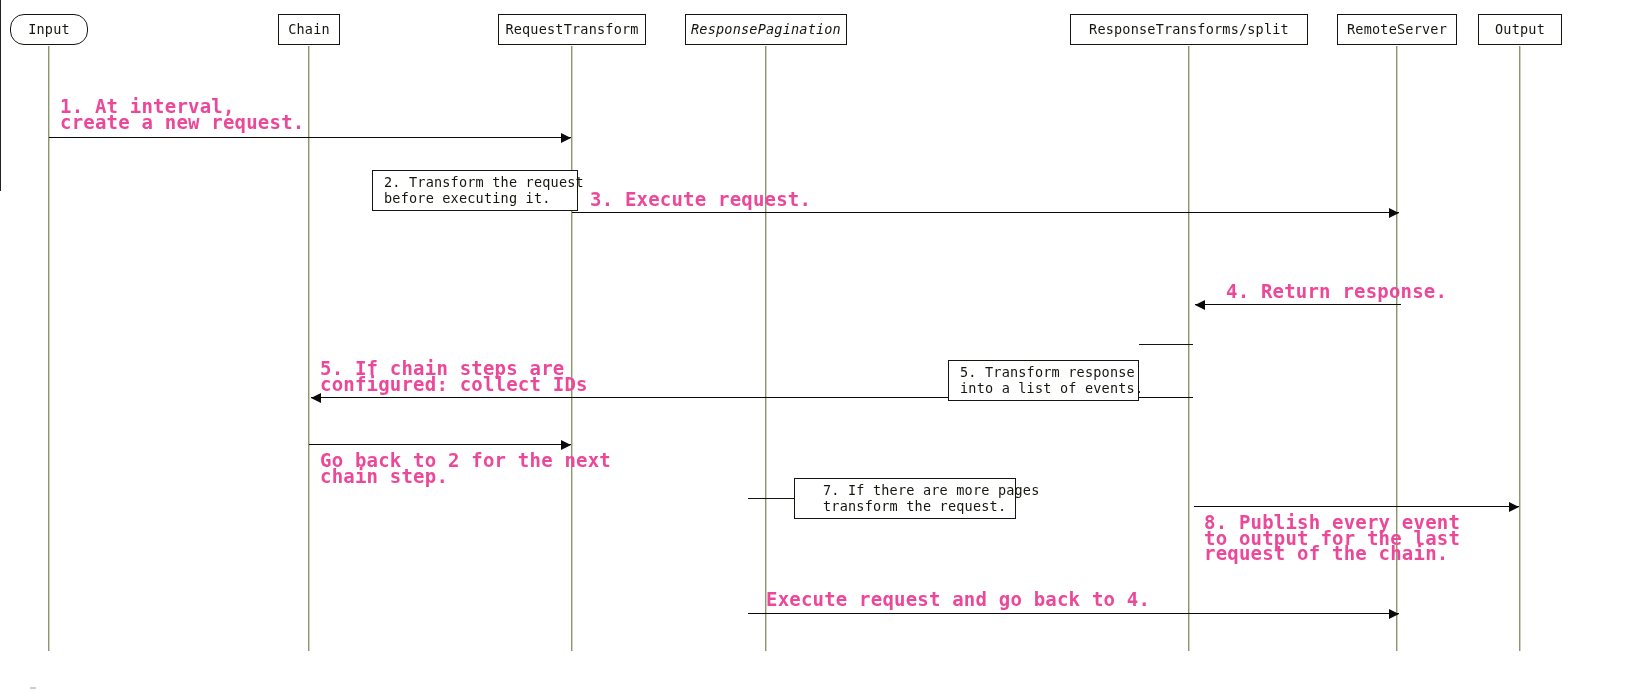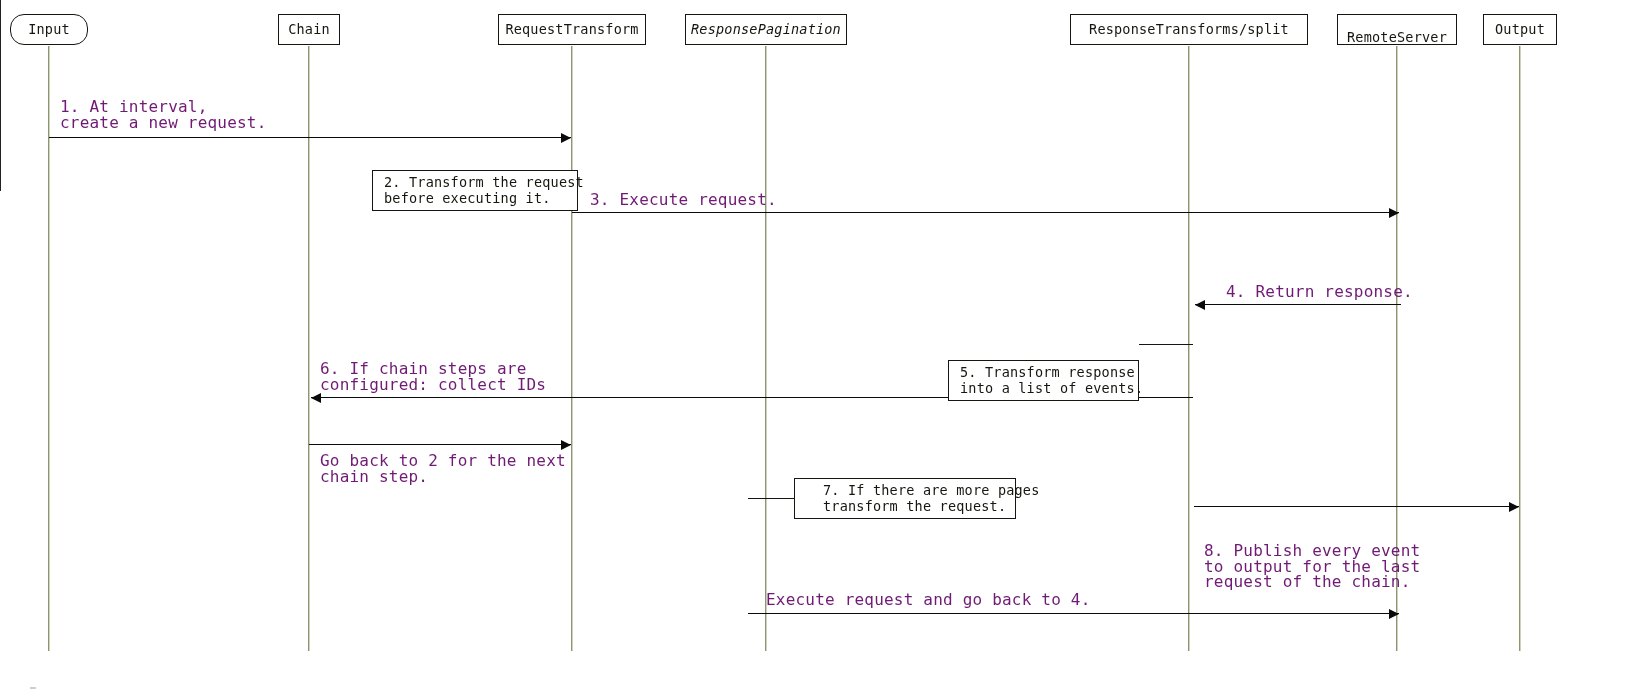--- a/index.html
+++ b/index.html
@@ -77,25 +77,26 @@
     border-bottom: 5px solid transparent;
   }
   .msg-arrowhead.right {
     border-left: 10px solid #0a0a0a;
   }
   .msg-arrowhead.left {
     border-right: 10px solid #0a0a0a;
   }
   .msg-label {
     position: absolute;
-    font-size: 16px;
-    color: #701a75;
+    font-size: 19px;
+    color: #ec4899;
     line-height: 15.5px;
     white-space: pre;
     letter-spacing: .2px;
+    font-weight: bold;
   }
 
   
   .note-box {
     position: absolute;
     box-sizing: border-box;
     border: 1.5px solid #16160f;
     background: #ffffff;
     display: flex;
     flex-direction: column;
@@ -138,29 +139,29 @@
       <div class="msg-label" style="left: 60px; top: 99px;">1. At interval,
 create a new request.</div>
       <div class="msg-line" style="left: 572px; top: 212px; width: 827px;"></div>
       <div class="msg-arrowhead right" style="top: 207.5px; left: 1389px;"></div>
       <div class="msg-label" style="left: 590px; top: 192px; text-align: right;">3. Execute request.</div>
       <div class="msg-line" style="left: 1195px; top: 304px; width: 206px;"></div>
       <div class="msg-arrowhead left" style="top: 299.5px; left: 1195px;"></div>
       <div class="msg-label" style="left: 1226px; top: 284px;">4. Return response.</div>
       <div class="msg-line" style="left: 311px; top: 397px; width: 882px;"></div>
       <div class="msg-arrowhead left" style="top: 392.5px; left: 311px;"></div>
-      <div class="msg-label" style="left: 320px; top: 361px;">6. If chain steps are
+      <div class="msg-label" style="left: 320px; top: 361px;">5. If chain steps are
 configured: collect IDs</div>
       <div class="msg-line" style="left: 309px; top: 444px; width: 262px;"></div>
       <div class="msg-arrowhead right" style="top: 439.5px; left: 561px;"></div>
       <div class="msg-label" style="left: 320px; top: 453px;">Go back to 2 for the next
 chain step.</div>
       <div class="msg-line" style="left: 1194px; top: 506px; width: 325px;"></div>
       <div class="msg-arrowhead right" style="top: 501.5px; left: 1509px;"></div>
-      <div class="msg-label" style="left: 1204px; top: 515px; margin-top: 28px;">8. Publish every event
+      <div class="msg-label" style="left: 1204px; top: 515px;">8. Publish every event
 to output for the last
 request of the chain.</div>
       <div class="msg-line" style="left: 748px; top: 613px; width: 651px;"></div>
       <div class="msg-arrowhead right" style="top: 608.5px; left: 1389px;"></div>
       <div class="msg-label" style="left: 766px; top: 592px;">Execute request and go back to 4.</div>
     </div>
   <div id="layer-notes">
       <div class="note-connector" style="left: 554px; top: 191px; width: 18px;"></div>
       <div class="note-box" style="left: 348px; top: 170px; width: 206px; height: 41px; margin-left: 24px;">
         <div class="note-text">2. Transform the request
@@ -186,21 +187,21 @@
       </div>
       <div class="participant-box" style="left: 572px; top: 14px; width: 148px;">
         <span class="participant-label">RequestTransform</span>
       </div>
       <div class="participant-box" style="left: 766px; top: 14px; width: 162px; font-style: italic;">
         <span class="participant-label">ResponsePagination</span>
       </div>
       <div class="participant-box" style="left: 1189px; top: 14px; width: 238px;">
         <span class="participant-label">ResponseTransforms/split</span>
       </div>
-      <div class="participant-box" style="left: 1397px; top: 14px; width: 120px; align-items: flex-end;">
+      <div class="participant-box" style="left: 1397px; top: 14px; width: 120px;">
         <span class="participant-label">RemoteServer</span>
       </div>
-      <div class="participant-box" style="left: 1520px; top: 14px; width: 74px;">
+      <div class="participant-box" style="left: 1520px; top: 14px; width: 84px;">
         <span class="participant-label">Output</span>
       </div>
     </div>
 
 </div>
 
 </body></html>

